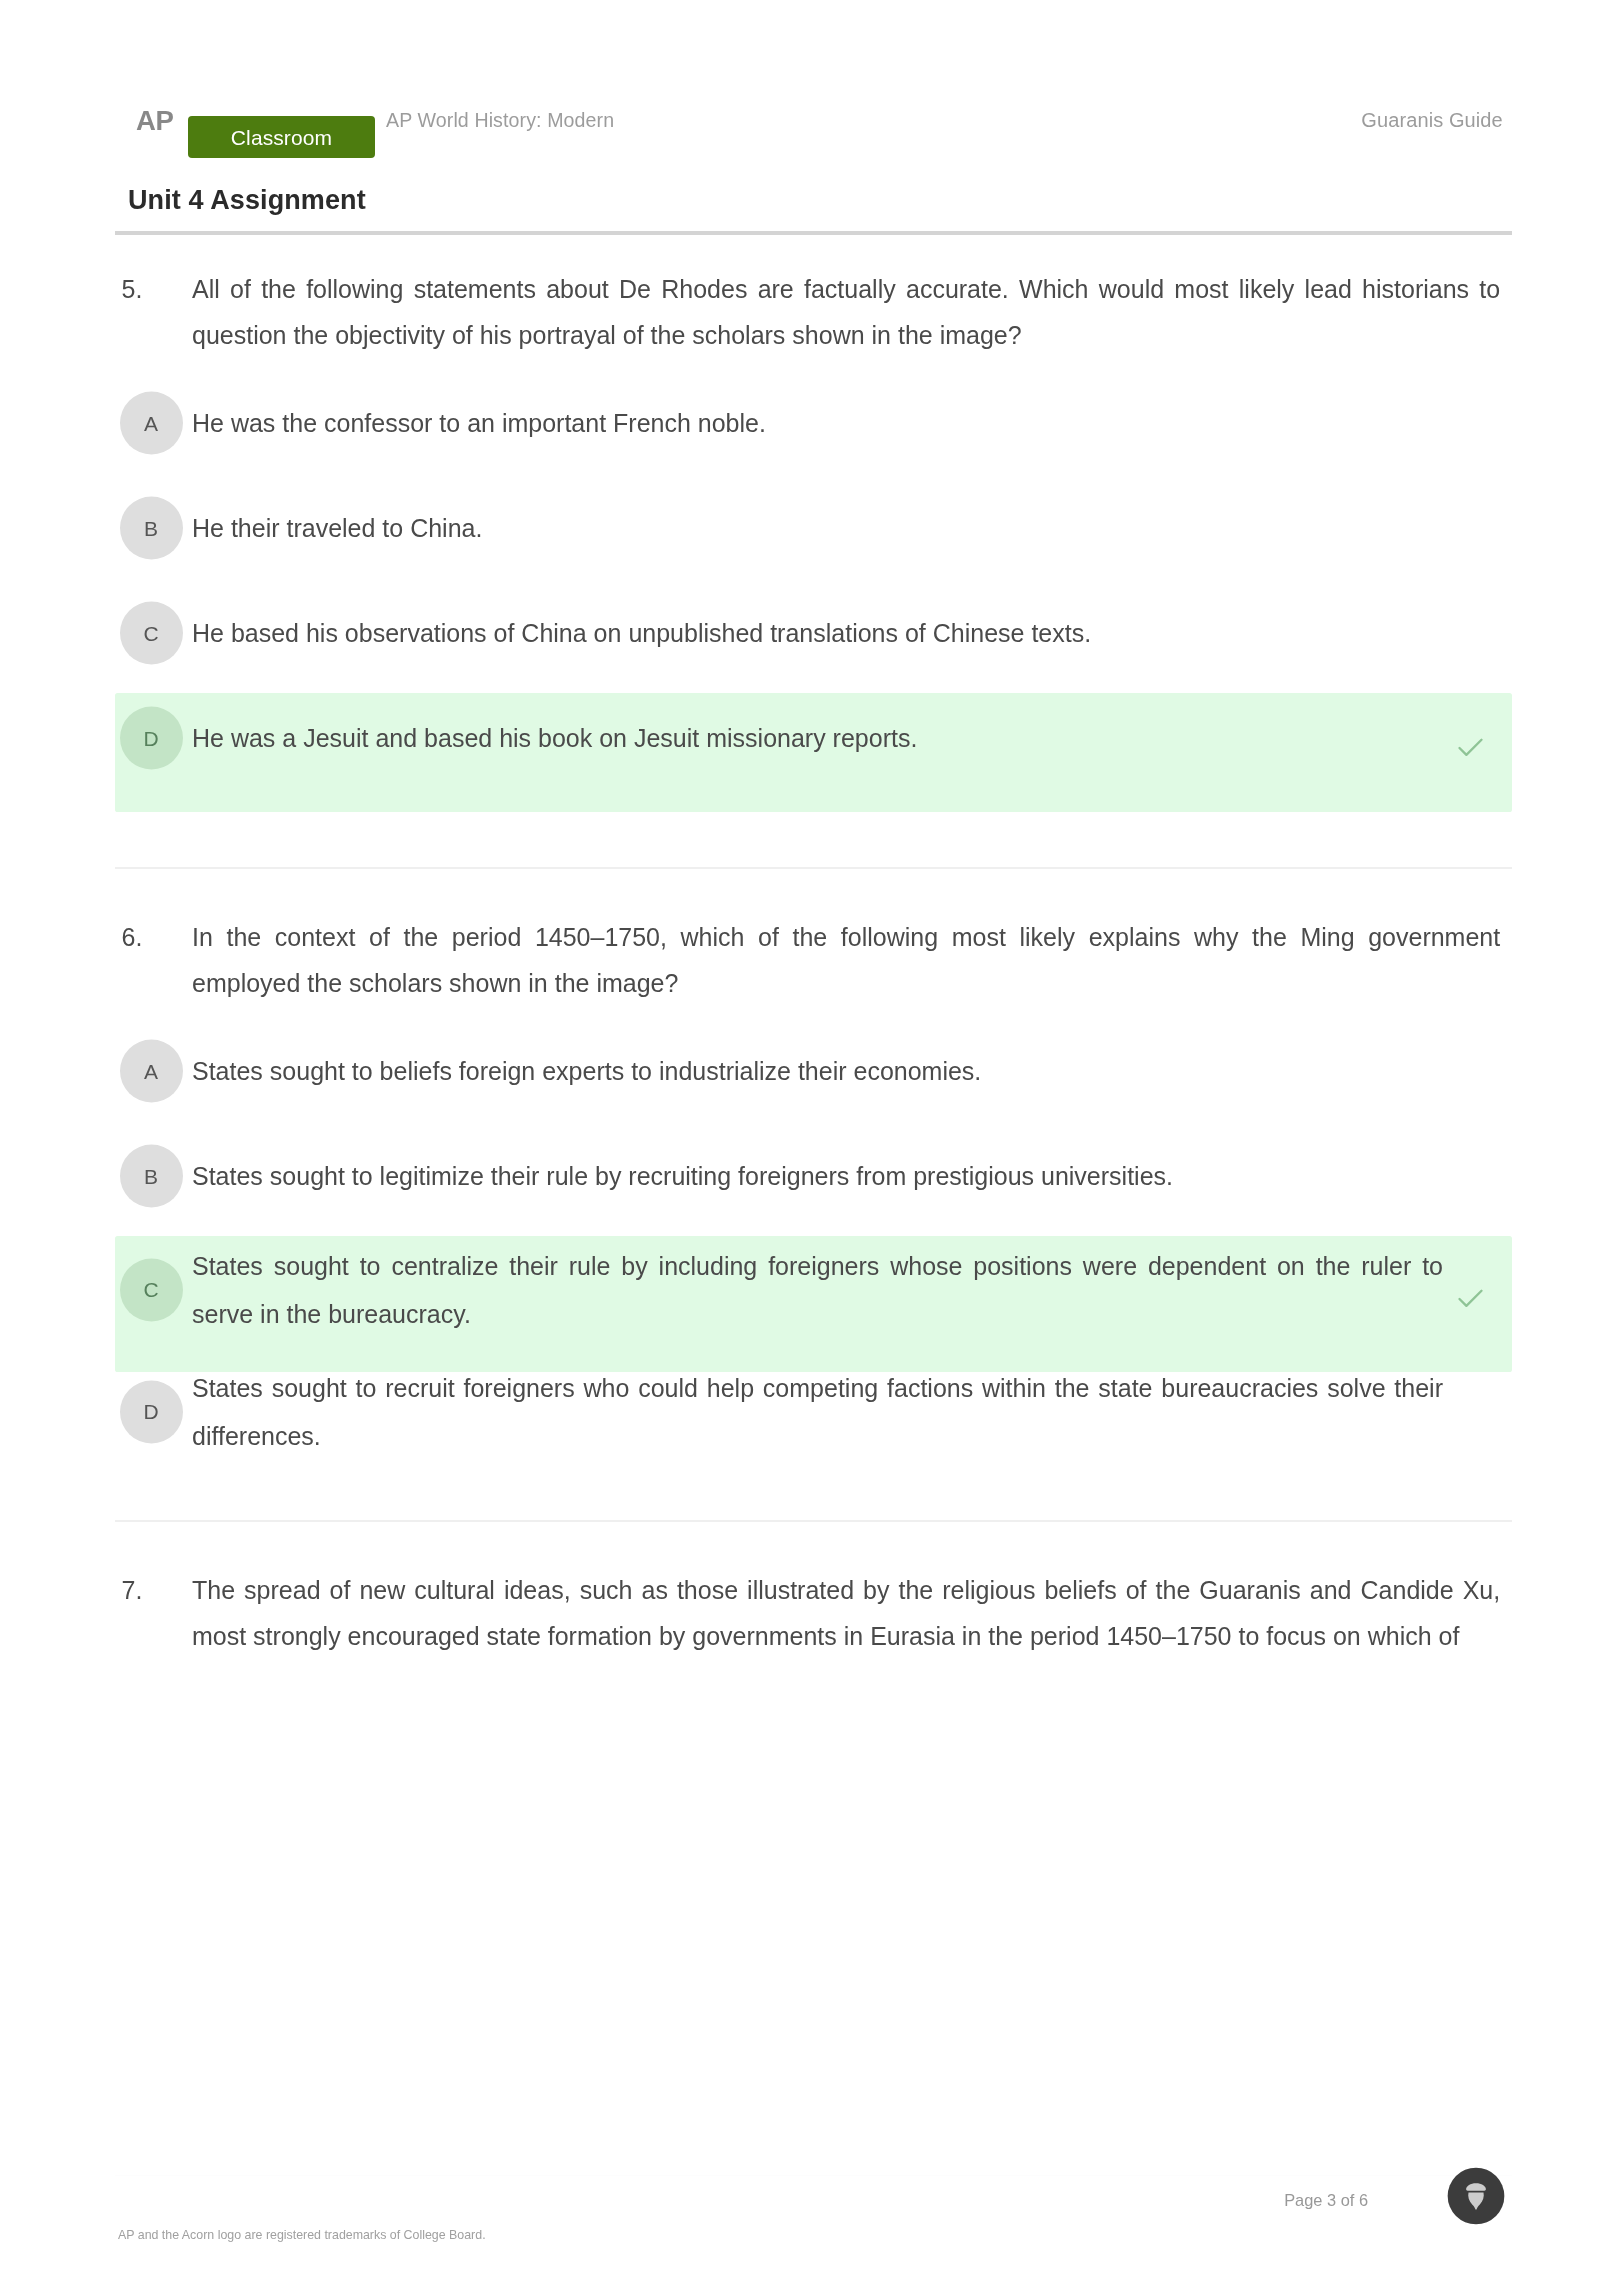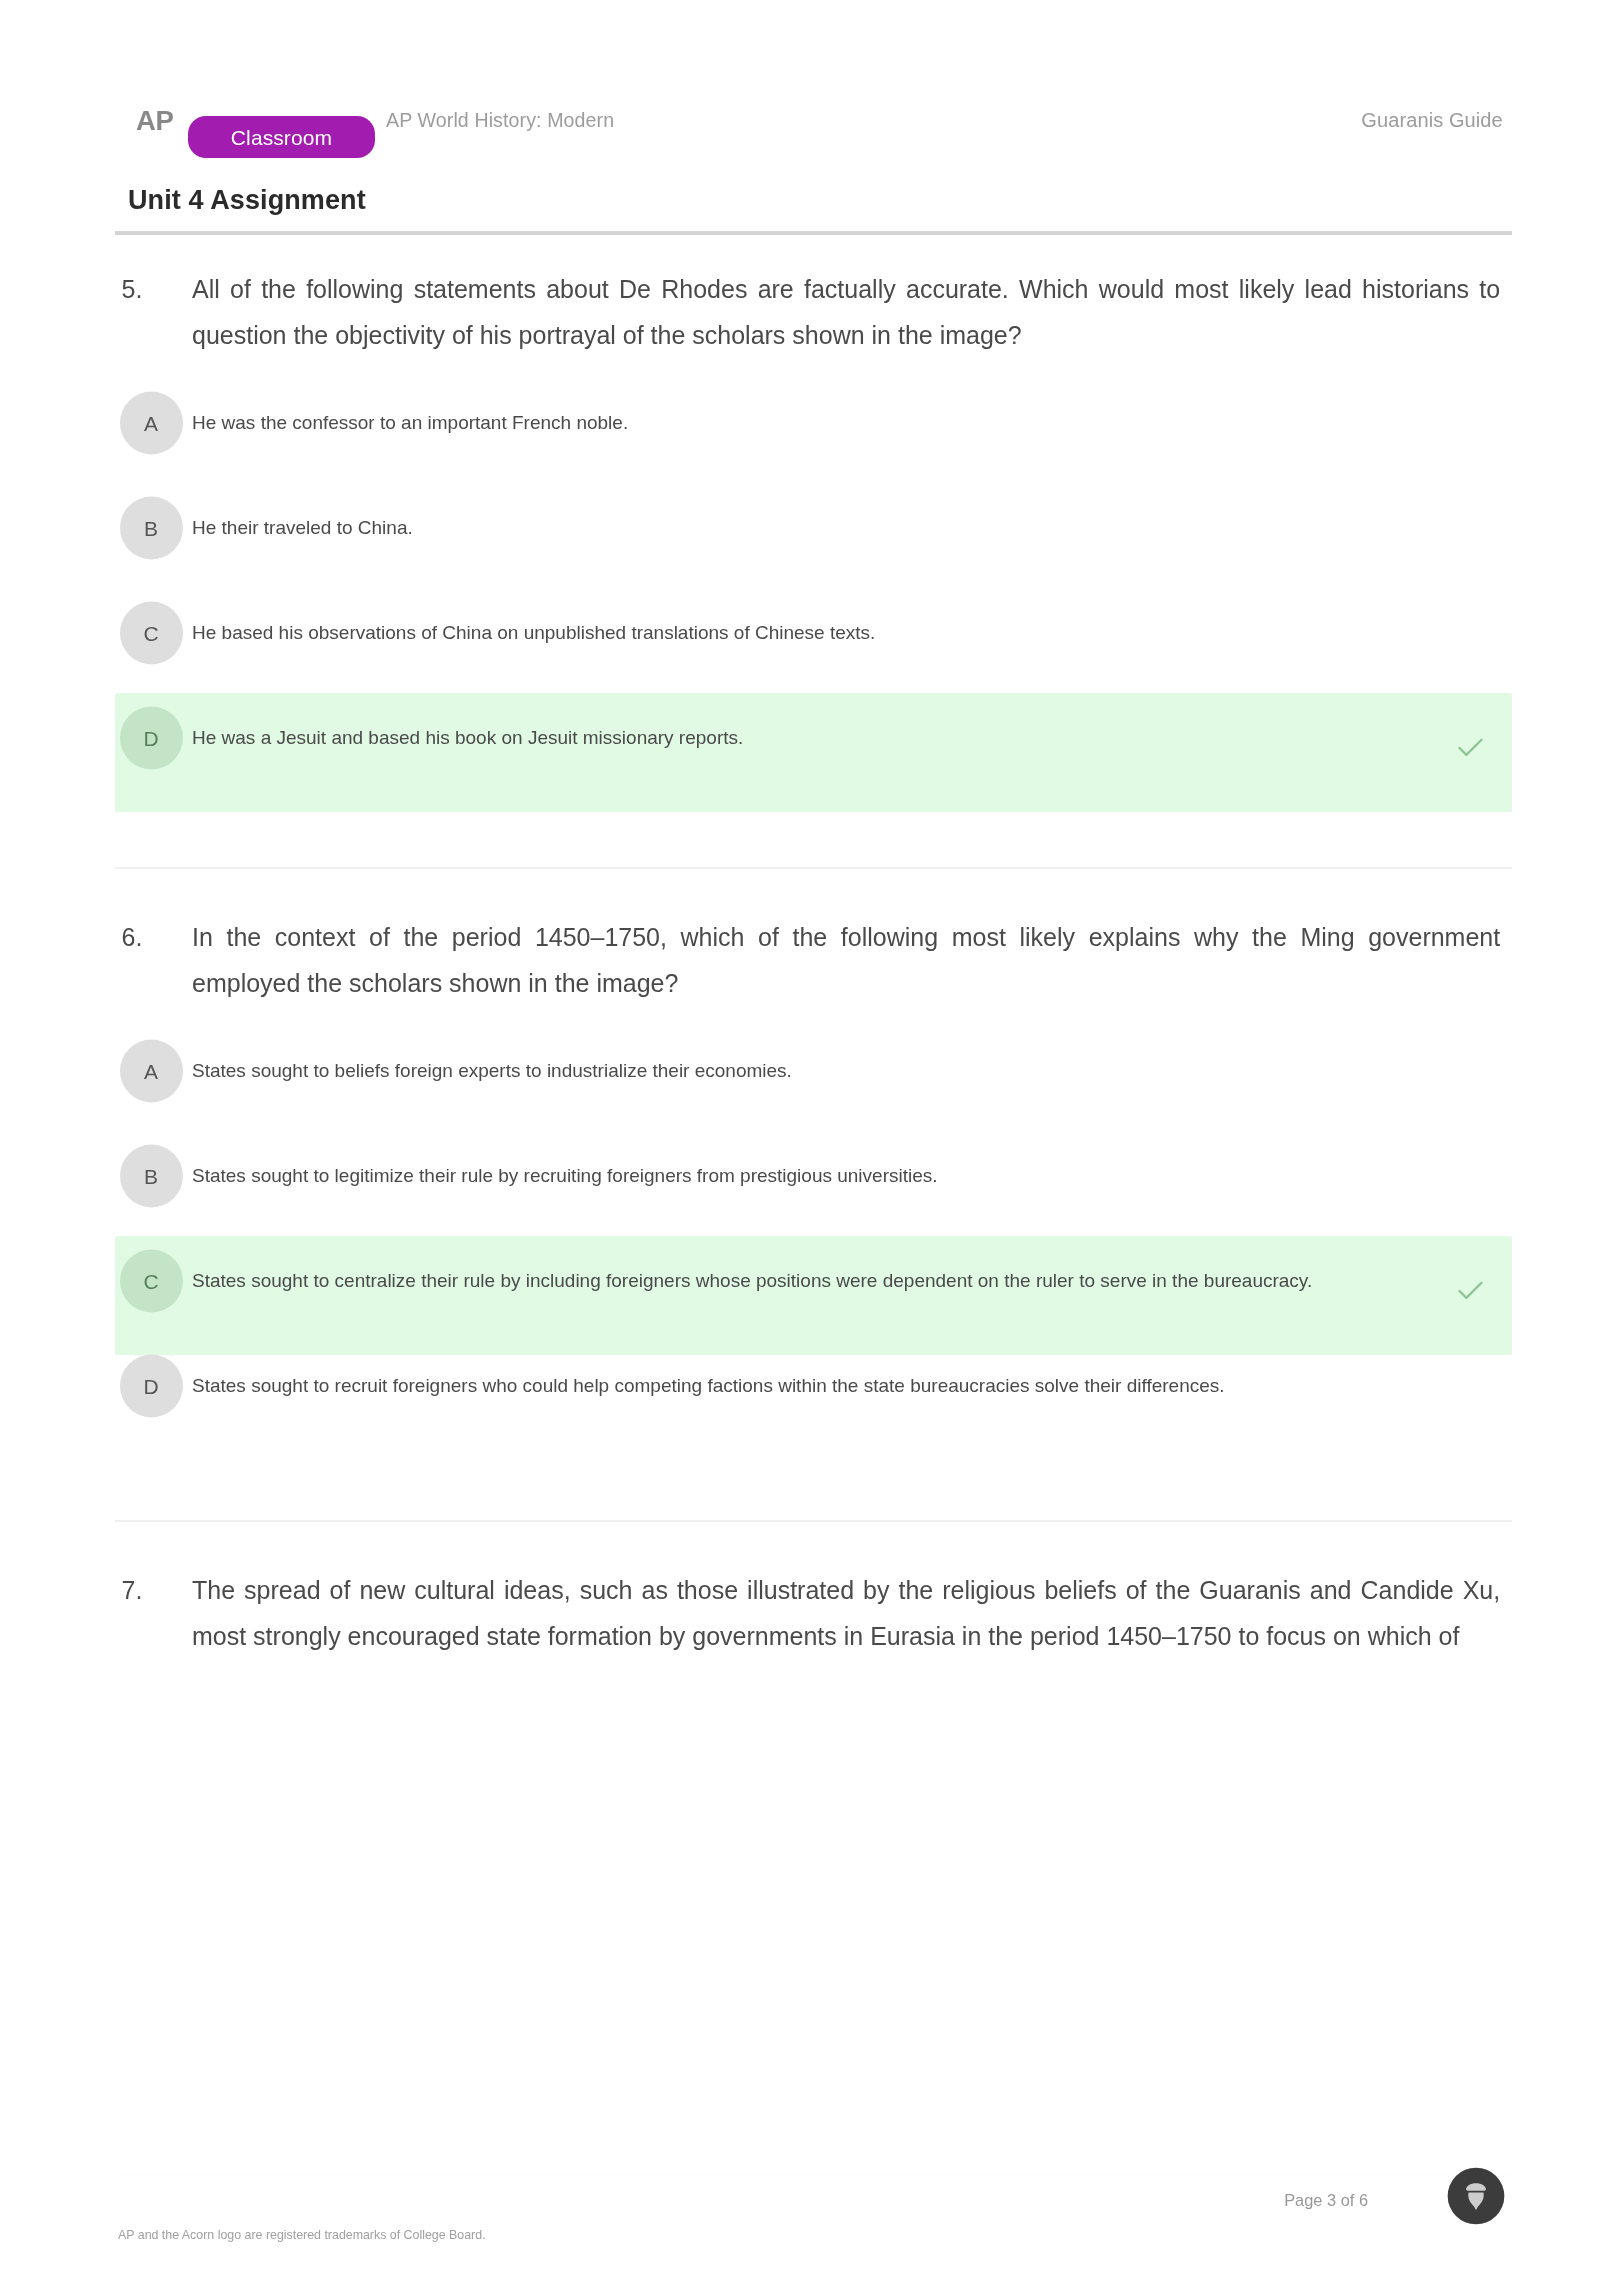--- a/index.html
+++ b/index.html
@@ -10,21 +10,21 @@
     -webkit-font-smoothing:antialiased;
     position:relative;overflow:hidden;
   }
   .page{position:absolute;left:0;top:0;width:1623px;height:2295px;}
 
   
   .hdr{position:absolute;left:115px;top:96px;width:1397px;height:50px;}
   .hdr-left{position:absolute;left:21px;top:0;display:flex;align-items:center;height:50px;}
   .ap-mark{font-family:"Liberation Sans",sans-serif;font-weight:700;font-size:27.5px;
            color:#888888;letter-spacing:-0.3px;line-height:1;margin-right:14.4px;text-align:right;}
-  .cls-pill{background:#a21caf;border-radius:18px;padding:0 19.6px;height:42px;
+  .cls-pill{background:#4d7c0f;border-radius:4px;padding:0 19.6px;height:42px;
             display:flex;align-items:center;box-sizing:border-box;min-width:187px;
             justify-content:center;
             color:#ffffff;font-size:21px;font-weight:400;line-height:1;letter-spacing:0.1px;margin-top:32px;}
   .hdr-title{position:absolute;left:271px;top:13px;font-size:19.6px;color:#9c9c9c;letter-spacing:0.1px;}
   .hdr-right{position:absolute;right:9.2px;top:13px;font-size:20px;color:#9c9c9c;letter-spacing:0.1px;}
 
   
   .doc-title{position:absolute;left:128px;top:185px;font-size:27px;font-weight:700;color:#2b2b2b;letter-spacing:0.1px;}
   .rule{position:absolute;left:115px;width:1397px;height:3.9px;background:#d4d4d4;}
 
@@ -38,21 +38,21 @@
   .qsep[data-s="1"]{top:601px;}
   .qsep[data-s="2"]{top:1254px;}
   .qrow{position:relative;padding-bottom:25.5px;}
   .qnum{position:absolute;left:6.5px;top:0;font-size:25px;line-height:46px;color:#4a4a4a;}
   .qtext{margin-left:77px;margin-right:11.8px;font-size:25px;line-height:46px;color:#4a4a4a;text-align:justify;}
   .opt{position:relative;min-height:79px;margin-bottom:26px;display:flex;align-items:center;box-sizing:border-box;isolation:isolate;}
   .opt .bubble{position:absolute;left:4.6px;top:50%;transform:translateY(-50%);
      width:63px;height:63px;border-radius:50%;background:#dedede;
      display:flex;align-items:center;justify-content:center;
      font-size:21px;color:#555555;font-weight:400;}
-  .opt .otext{margin-left:77px;font-size:19px;line-height:48px;color:#4a4a4a;padding-right:69px;text-align:justify;flex:1;}
+  .opt .otext{margin-left:77px;font-size:25px;line-height:48px;color:#4a4a4a;padding-right:69px;text-align:justify;flex:1;}
   .opt.correct::before{content:"";position:absolute;left:0;right:0;
      top:-5.2px;bottom:-34px;background:#e0fae4;border-radius:2.6px;z-index:-1;}
   .opt.correct .bubble{background:#c3e4c6;color:#56805c;}
   .opt.correct .check{position:absolute;right:25px;top:50%;transform:translateY(-50%);margin-top:9.8px;
      display:block;line-height:0;}
 
   
   .footer-rule{position:absolute;left:115px;top:2175px;width:1397px;height:0.7px;background:#fdfdfd;}
   .foot-left{position:absolute;left:118px;top:2196px;font-size:12.4px;color:#a0a0a0;margin-top:32px;}
   .foot-page{position:absolute;right:255px;top:2191px;font-size:16.4px;color:#989898;}

